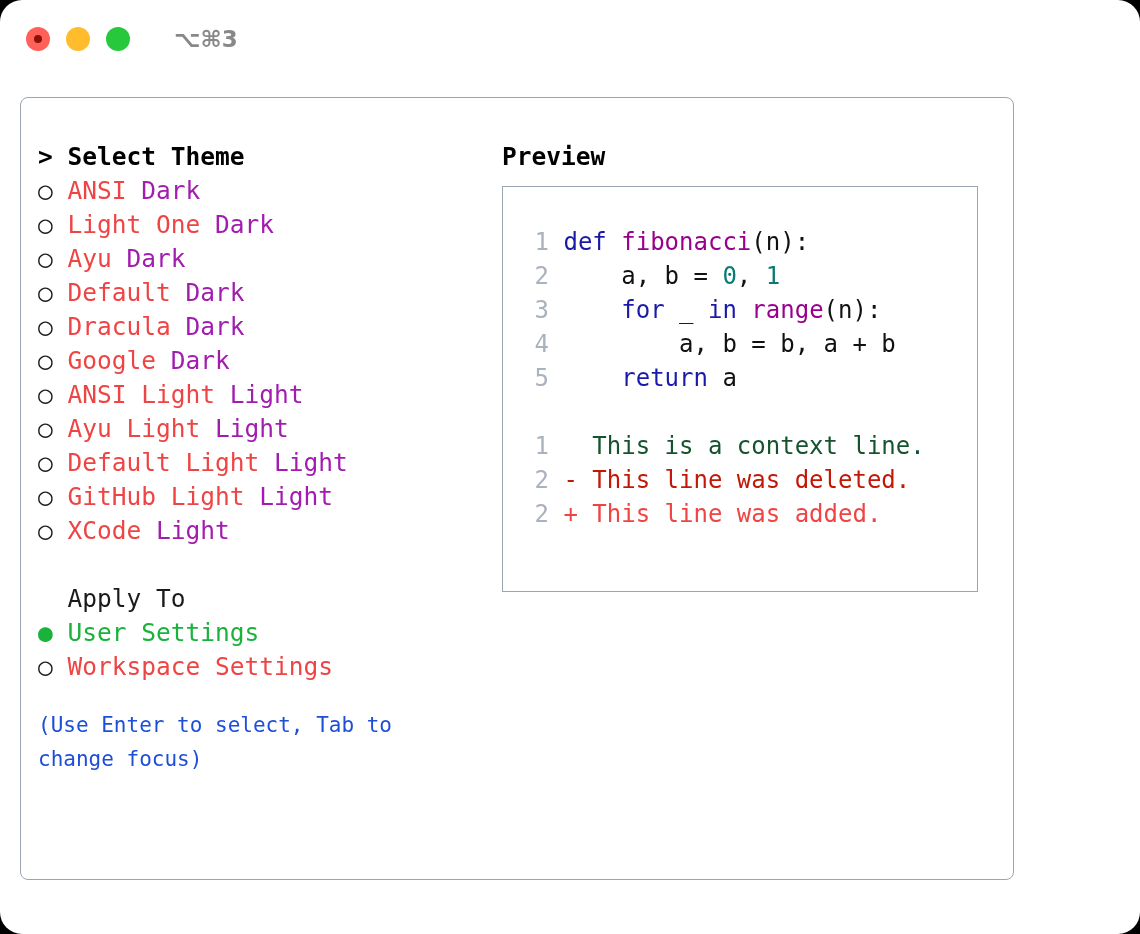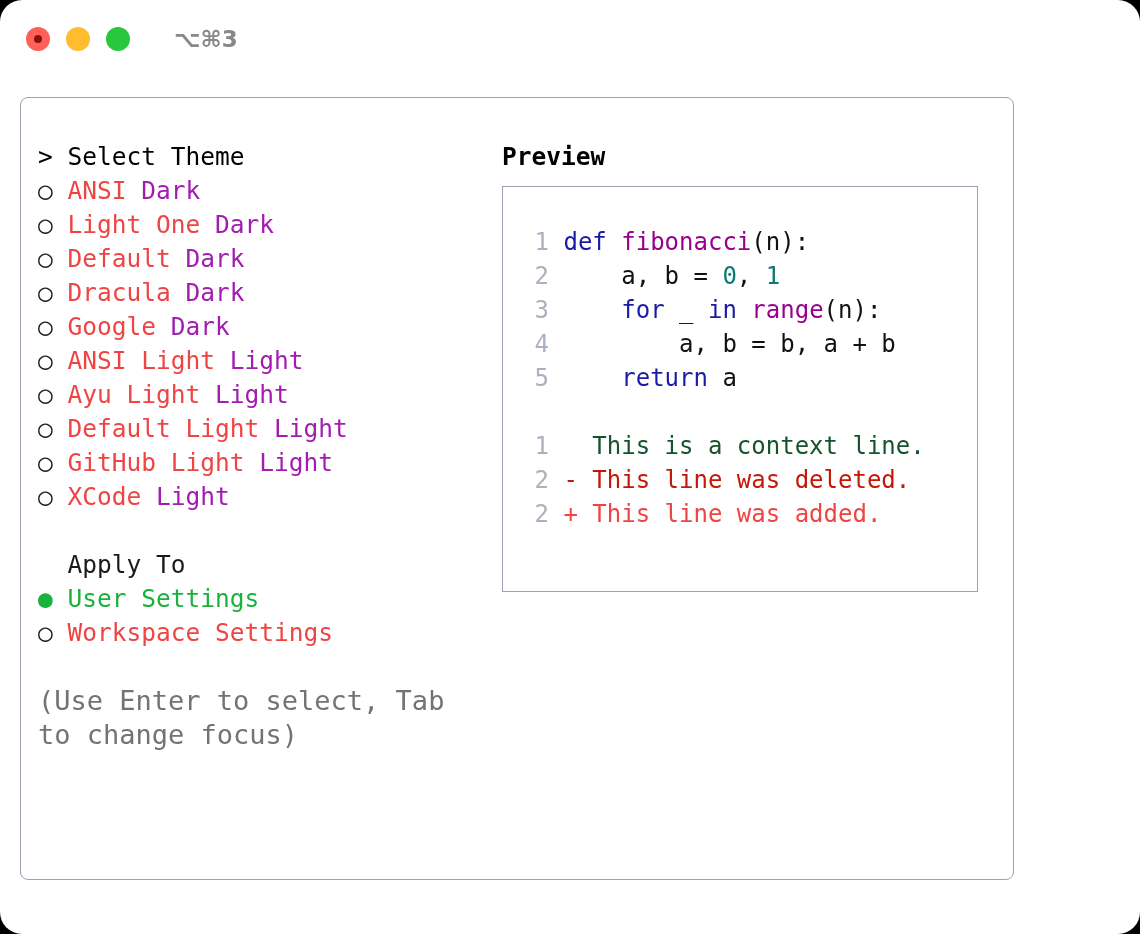--- a/index.html
+++ b/index.html
@@ -89,21 +89,21 @@
   }
   .col-right {
     flex: 1;
     padding-left: 19px;
   }
 
   
   .section-header {
     font-size: 24.5px;
     line-height: 34px;
-    font-weight: normal;
+    font-weight: bold;
     color: #000000;
     white-space: pre;
   }
   .list {
     margin: 0;
     padding: 0;
     list-style: none;
   }
   .list-item {
     font-size: 24.5px;
@@ -113,24 +113,24 @@
   }
   .marker { display: inline-block; }
   .marker-unselected { color: #1a1a1a; }
   .marker-selected { color: #19b33c; }
   .item-name { color: #ef4444; }
   .list-item.selected .item-name { color: #19b33c; }
   .variant { color: #a21caf; }
   .spacer-row { height: 34px; }
 
   .hint {
-    margin-top: 34px;
-    font-size: 27px;
-    line-height: 34px;
-    color: #737373;
+    margin-top: 24px;
+    font-size: 21px;
+    line-height: 34px;
+    color: #1d4ed8;
     width: 420px;
   }
 
   
   .preview-title {
     font-size: 24.5px;
     line-height: 34px;
     font-weight: bold;
     color: #000000;
     margin-bottom: 12px;
@@ -179,20 +179,21 @@
   <div class="panel">
     <div class="columns">
 
       <div class="col-left">
 
         <div class="section-header"><span>&gt;</span> <span>Select Theme</span></div>
 
         <ul class="list" id="theme-list">
             <li class="list-item"><span class="marker marker-unselected">○</span> <span class="item-name">ANSI</span> <span class="variant">Dark</span></li>
             <li class="list-item"><span class="marker marker-unselected">○</span> <span class="item-name">Light One</span> <span class="variant">Dark</span></li>
+            <li class="list-item"><span class="marker marker-unselected">○</span> <span class="item-name">Ayu</span> <span class="variant">Dark</span></li>
             <li class="list-item"><span class="marker marker-unselected">○</span> <span class="item-name">Default</span> <span class="variant">Dark</span></li>
             <li class="list-item"><span class="marker marker-unselected">○</span> <span class="item-name">Dracula</span> <span class="variant">Dark</span></li>
             <li class="list-item"><span class="marker marker-unselected">○</span> <span class="item-name">Google</span> <span class="variant">Dark</span></li>
             <li class="list-item"><span class="marker marker-unselected">○</span> <span class="item-name">ANSI Light</span> <span class="variant">Light</span></li>
             <li class="list-item"><span class="marker marker-unselected">○</span> <span class="item-name">Ayu Light</span> <span class="variant">Light</span></li>
             <li class="list-item"><span class="marker marker-unselected">○</span> <span class="item-name">Default Light</span> <span class="variant">Light</span></li>
             <li class="list-item"><span class="marker marker-unselected">○</span> <span class="item-name">GitHub Light</span> <span class="variant">Light</span></li>
             <li class="list-item"><span class="marker marker-unselected">○</span> <span class="item-name">XCode</span> <span class="variant">Light</span></li>
           </ul>
 

